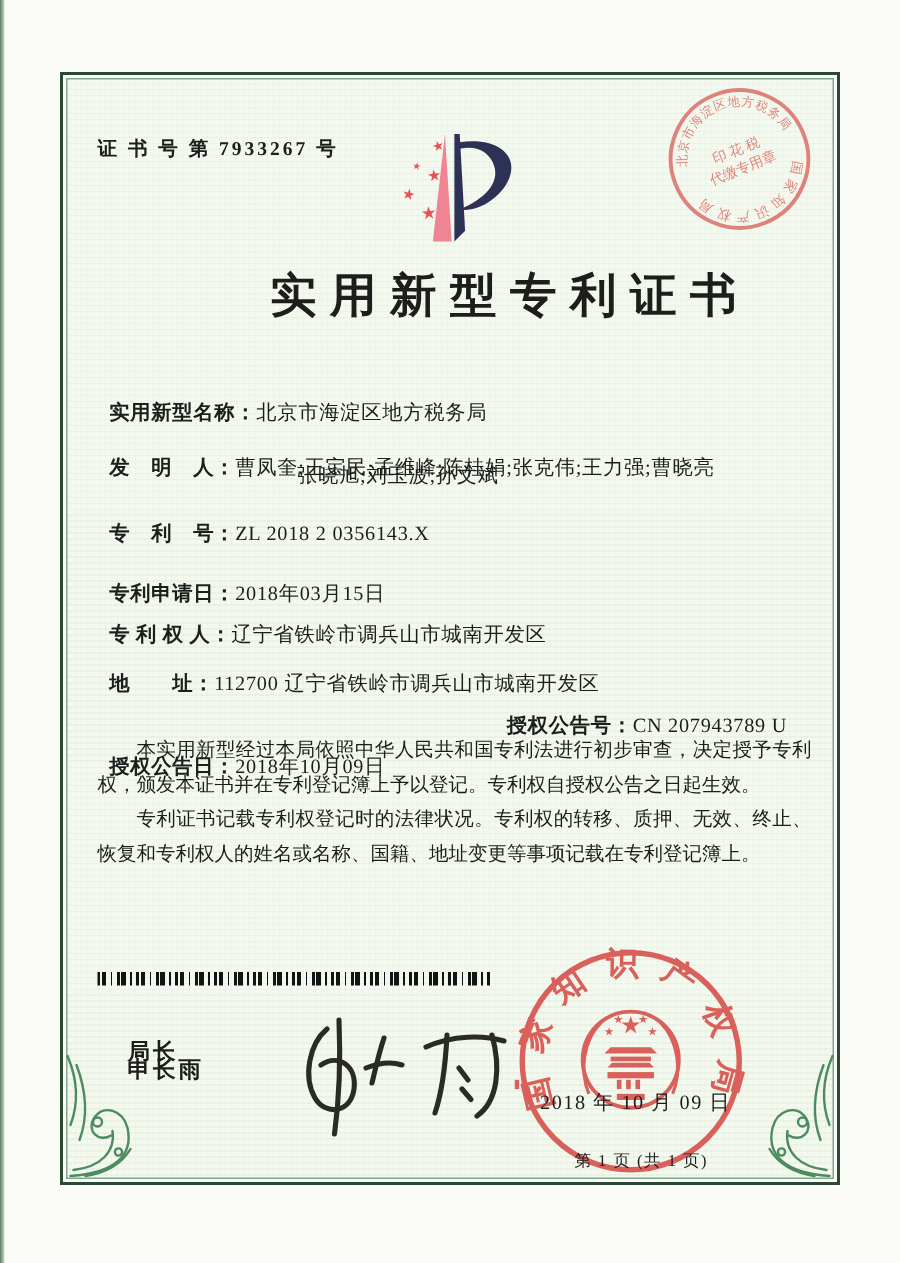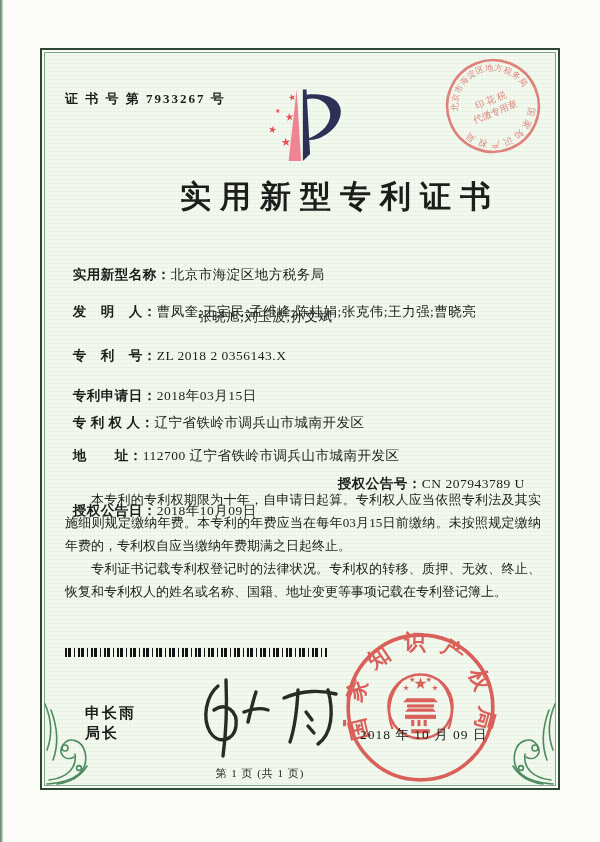--- a/index.html
+++ b/index.html
@@ -27,29 +27,29 @@
   .field .lbl { font-weight:700; }
   .inv2 { position:absolute; left:150px; font-size:13.5px; letter-spacing:.5px;margin-left:48px; }
 
   .body-text { position:absolute; left:65px; top:488px; width:476px;
                font-size:13px; line-height:23px; text-align:justify; }
   .body-text p { text-indent:2em; margin:0; }
 
   .barcode { position:absolute; left:65px; top:648px; width:263px; height:9px;
              background:repeating-linear-gradient(90deg,#141414 0 2px,transparent 2px 3px,#141414 3px 6px,transparent 6px 9px,#141414 9px 10px,transparent 10px 13px); }
 
-  .director-label { position:absolute; left:85px; top:692px; font-family:"Liberation Sans","DejaVu Sans",sans-serif; font-size:15px; font-weight:bold; letter-spacing:2px;margin-top:32px; }
+  .director-label { position:absolute; left:85px; top:692px; font-family:"Liberation Sans","DejaVu Sans",sans-serif; font-size:15px; font-weight:bold; letter-spacing:2px; }
   .director-name  { position:absolute; left:85px; top:704px; font-family:"Liberation Sans","DejaVu Sans",sans-serif; font-size:15px; font-weight:bold; letter-spacing:2px; }
 
   .signature { position:absolute; left:190px; top:668px; }
 
   .official-seal { position:absolute; left:343px; top:630px; opacity:.93; }
   .seal-date { position:absolute; left:360px; top:726px; width:140px; font-size:13.5px; font-weight:normal; letter-spacing:1px; z-index:5; }
 
-  .footer { position:absolute; left:36px; top:766px; width:448px; text-align:center; font-size:11px; letter-spacing:1px; }
+  .footer { position:absolute; left:24px; top:766px; width:448px; text-align:right; font-size:11px; letter-spacing:1px; }
 
   .ornament { position:absolute; }
   .ornament.left  { left:43px; bottom:54px; }
   .ornament.right { right:43px; bottom:54px; transform:scaleX(-1); }
 
   svg text { font-family:"Liberation Serif","DejaVu Serif",serif; }
 </style>
 </head>
 <body>
 
@@ -115,21 +115,21 @@
 </div>
 
 <div class="field" style="top:486px">
   <span class="lbl">授权公告日：</span><span>2018年10月09日</span>
 </div>
 <div class="field" style="top:459px; left:330px">
   <span class="lbl">授权公告号：</span><span>CN 207943789 U</span>
 </div>
 
 <div class="body-text">
-  <p>本专利的专利权期限为十年，自申请日起算。专利权人应当依照专利法及其实施细则规定缴纳年费。本专利的年费应当在每年03月15日前缴纳。未按照规定缴纳年费的，专利权自应当缴纳年费期满之日起终止。</p>
+  <p>本实用新型经过本局依照中华人民共和国专利法进行初步审查，决定授予专利权，颁发本证书并在专利登记簿上予以登记。专利权自授权公告之日起生效。</p>
   <p>专利证书记载专利权登记时的法律状况。专利权的转移、质押、无效、终止、恢复和专利权人的姓名或名称、国籍、地址变更等事项记载在专利登记簿上。</p>
 </div>
 
 <div class="barcode"></div>
 
 <div class="director-label">局长</div>
 <div class="director-name">申长雨</div>
 
 <svg class="signature" width="160" height="100" viewBox="0 0 160 100">
   <g fill="none" stroke="#2a2a26" stroke-width="3.4" stroke-linecap="round" stroke-linejoin="round">

